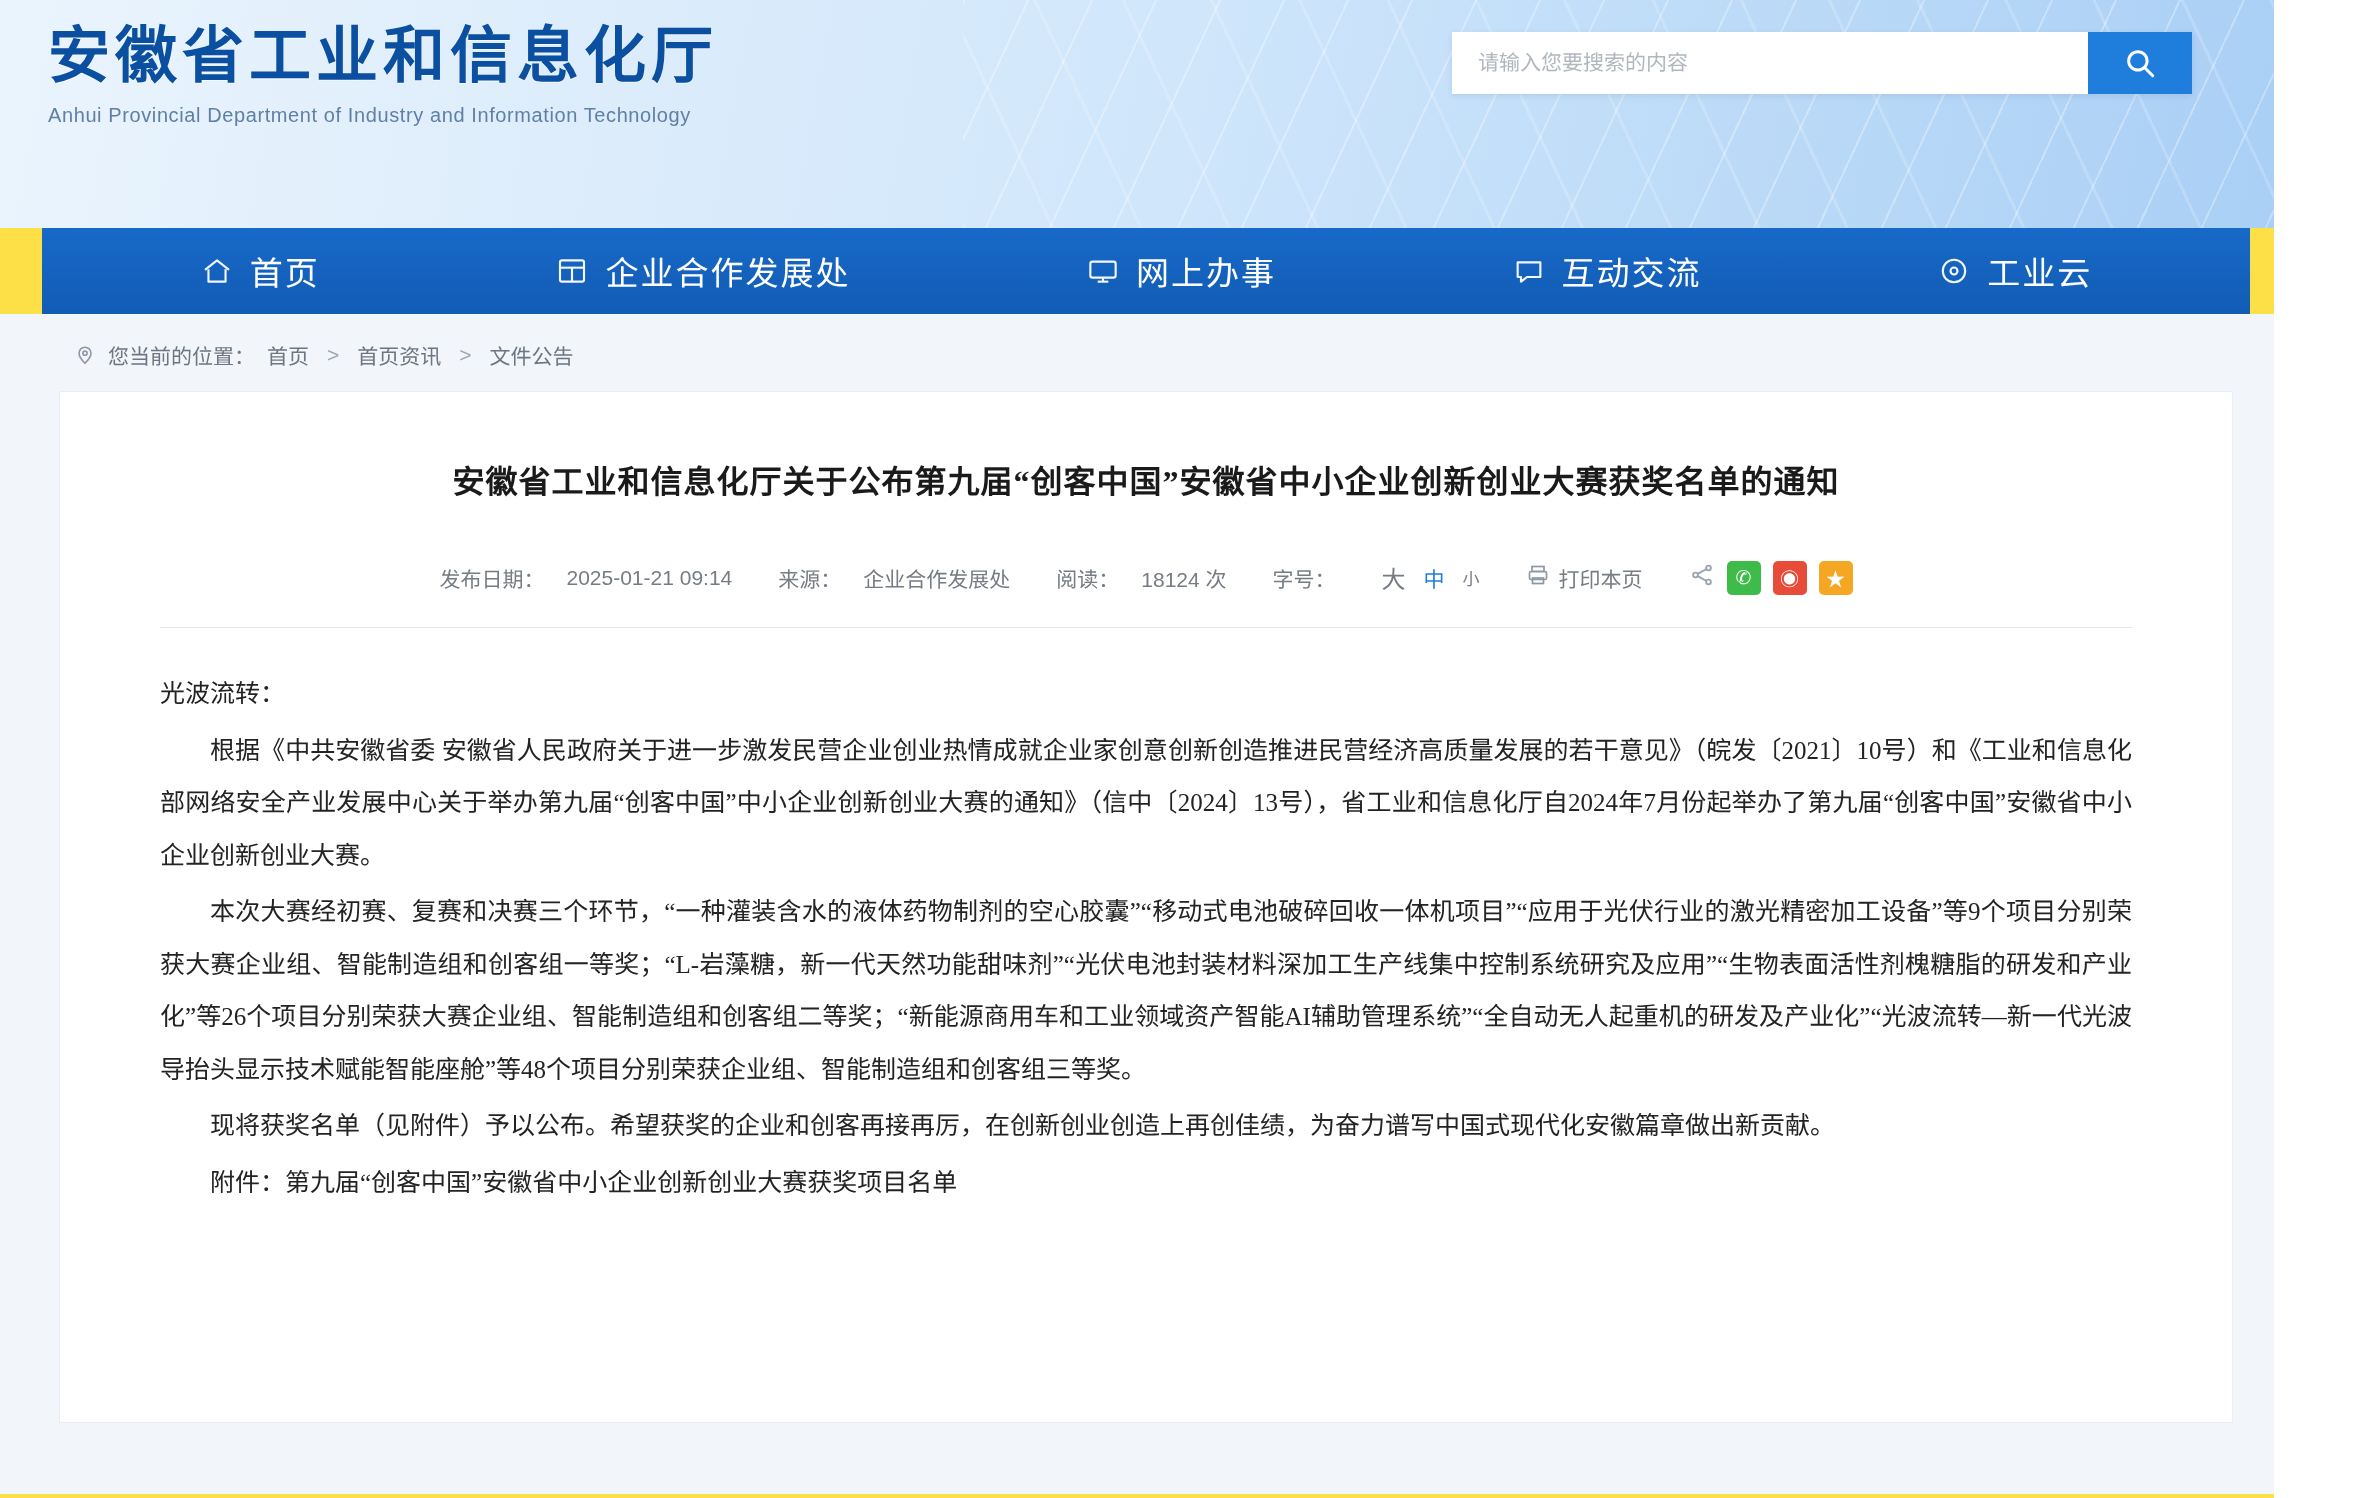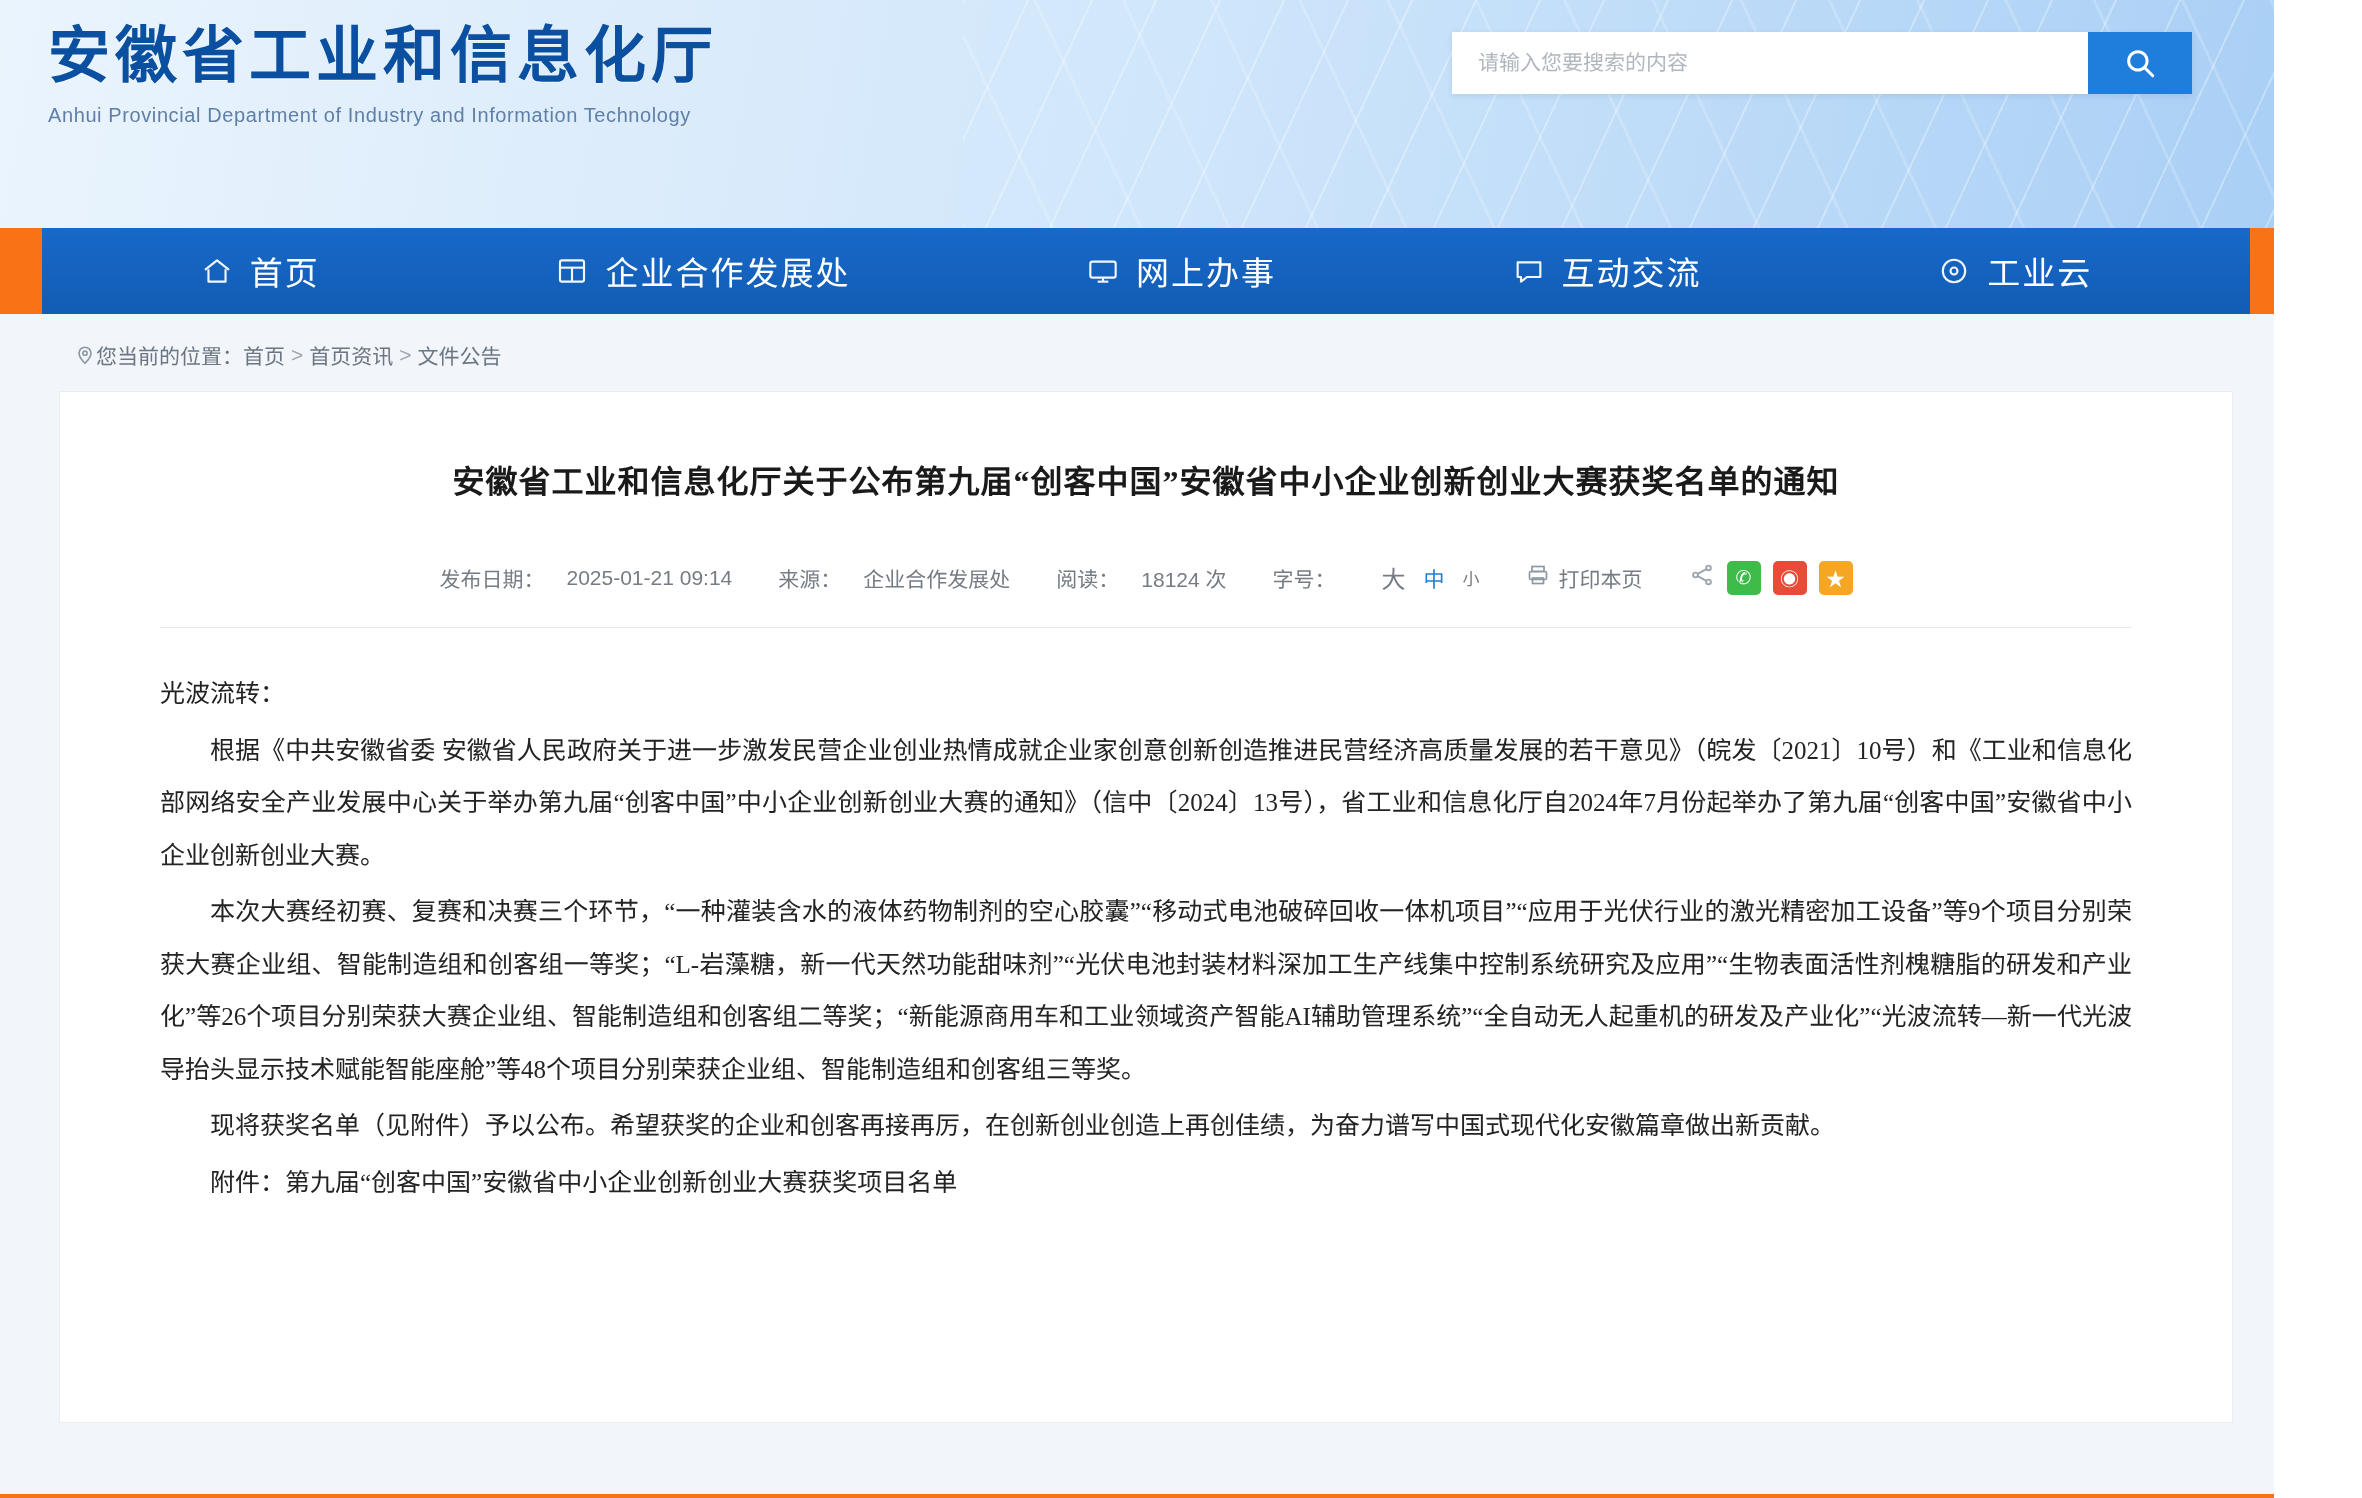--- a/index.html
+++ b/index.html
@@ -8,21 +8,21 @@
     margin: 0; padding: 0;
     width: 2362px; height: 1498px;
     font-family: "Liberation Sans", sans-serif;
     background: #ffffff;
     overflow: hidden;
   }
   .page {
     position: relative;
     width: 2292px;
     height: 1498px;
-    background: #f97316;
+    background: #fde047;
   }
 
   
   .header {
     position: relative;
     height: 228px;
     background: linear-gradient(100deg, #eaf4fd 0%, #dcecfb 28%, #cfe6fb 52%, #bfdcf8 72%, #a9cff5 100%);
     overflow: hidden;
   }
   .header::after {
@@ -126,21 +126,21 @@
   
   .content-area {
     position: relative;
     background: #f2f6fb;
     min-height: 1180px;
     padding: 0 42px 0 42px;
   }
   .breadcrumb {
     display: flex;
     align-items: center;
-    gap: 0;
+    gap: 12px;
     padding: 26px 4px 22px 32px;
     font-size: 21px;
     color: #6b7682;
   }
   .breadcrumb .pin {
     width: 22px; height: 22px;
     display: inline-flex; align-items: center; justify-content: center;
   }
   .breadcrumb a { color: #6b7682; text-decoration: none; cursor: pointer; }
   .breadcrumb .sep { color: #9aa5b1; margin: 0 6px; }

